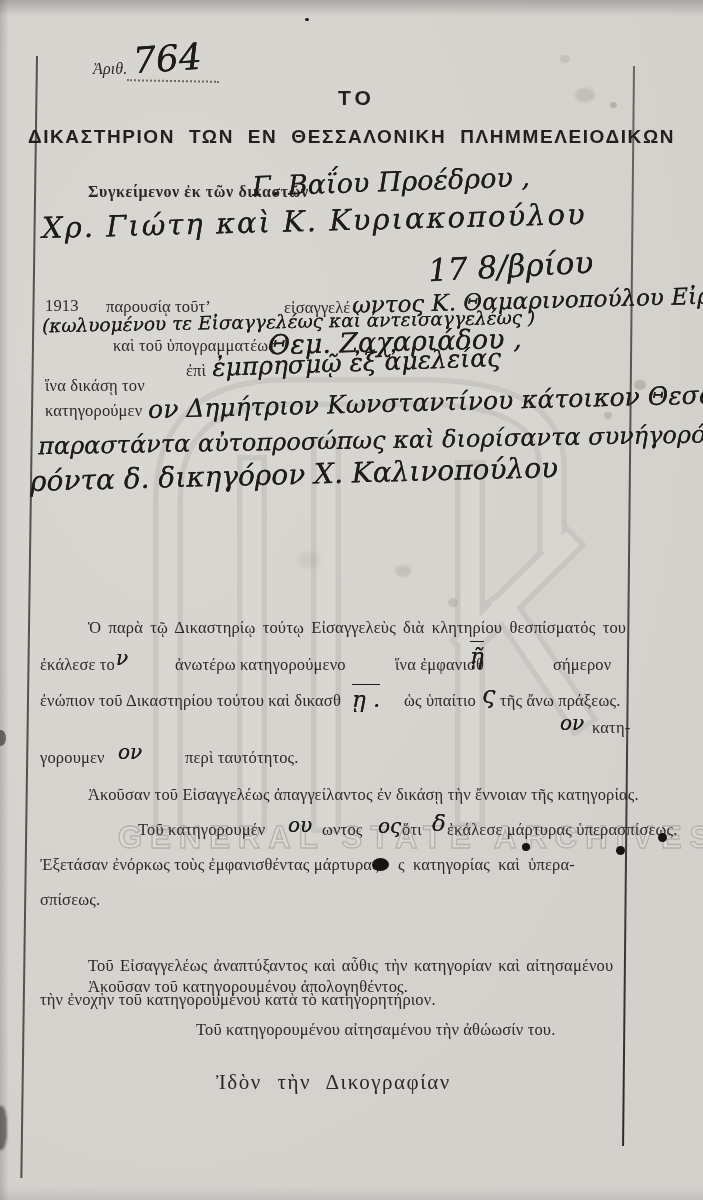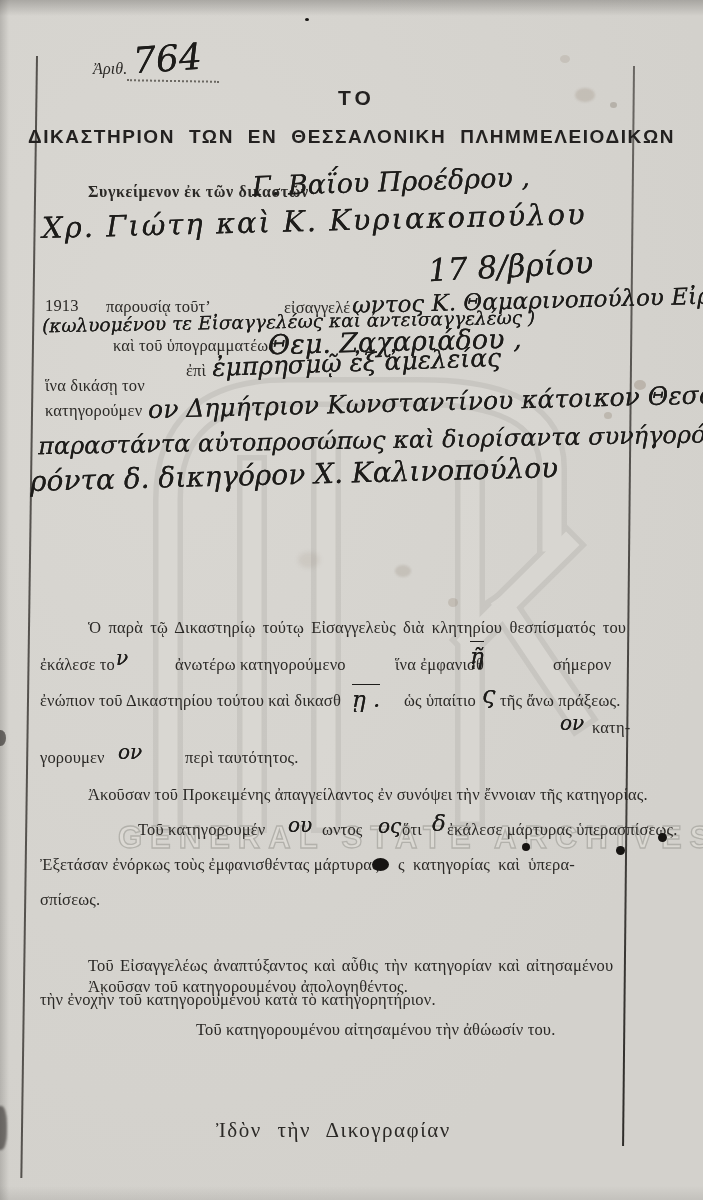--- a/index.html
+++ b/index.html
@@ -97,42 +97,42 @@
   <div class="pr" style="left:404px;top:691px;">ὡς ὑπαίτιο</div>
   <div class="hwi" style="left:482px;top:681px;font-size:24px;">ς</div>
   <div class="pr" style="left:500px;top:691px;">τῆς ἄνω πράξεως.</div>
 
   <div class="hwi" style="left:560px;top:711px;">ον</div>
   <div class="pr" style="left:592px;top:718px;">κατη-</div>
   <div class="pr" style="left:40px;top:748px;">γορουμεν</div>
   <div class="hwi" style="left:118px;top:740px;">ον</div>
   <div class="pr" style="left:185px;top:748px;">περὶ ταυτότητος.</div>
 
-  <div class="pr" style="left:88px;top:785px;">Ἀκοῦσαν τοῦ Προκειμένης ἀπαγγείλαντος ἐν συνόψει τὴν ἔννοιαν τῆς κατηγορίας.</div>
+  <div class="pr" style="left:88px;top:785px;">Ἀκοῦσαν τοῦ Εἰσαγγελέως ἀπαγγείλαντος ἐν δικάσῃ τὴν ἔννοιαν τῆς κατηγορίας.</div>
 
   <div class="pr" style="left:138px;top:820px;">Τοῦ κατηγορουμέν</div>
   <div class="hwi" style="left:288px;top:813px;">ου</div>
   <div class="pr" style="left:322px;top:820px;">ωντος</div>
   <div class="hwi" style="left:378px;top:814px;">ος</div>
   <div class="pr" style="left:402px;top:820px;">ὅτι</div>
   <div class="hwi" style="left:432px;top:810px;font-size:23px;">δ</div>
   <div class="pr" style="left:447px;top:820px;">ἐκάλεσε μάρτυρας ὑπερασπίσεως.</div>
 
   <div class="pr" style="left:40px;top:855px;">Ἐξετάσαν ἐνόρκως τοὺς ἐμφανισθέντας μάρτυρας</div>
   <div class="pr" style="left:398px;top:855px;word-spacing:4px;">ς κατηγορίας  καὶ ὑπερα-</div>
   <div class="pr" style="left:40px;top:890px;">σπίσεως.</div>
 
   <div class="pr" style="left:88px;top:977px;">Ἀκοῦσαν τοῦ κατηγορουμένου ἀπολογηθέντος.</div>
 
   <div class="pr" style="left:88px;top:956px;word-spacing:2px;">Τοῦ Εἰσαγγελέως ἀναπτύξαντος  καὶ αὖθις τὴν κατηγορίαν  καὶ αἰτησαμένου</div>
   <div class="pr" style="left:40px;top:990px;">τὴν ἐνοχὴν τοῦ κατηγορουμένου κατὰ τὸ κατηγορητήριον.</div>
 
   <div class="pr" style="left:196px;top:1020px;">Τοῦ κατηγορουμένου αἰτησαμένου τὴν ἀθώωσίν του.</div>
 
-  <div class="pr" style="left:216px;top:1070px;font-size:21px;letter-spacing:1.5px;word-spacing:9px;margin-top:48px;">Ἰδὸν τὴν Δικογραφίαν</div>
+  <div class="pr" style="left:216px;top:1070px;font-size:21px;letter-spacing:1.5px;word-spacing:9px;">Ἰδὸν τὴν Δικογραφίαν</div>
 
   <div class="dot" style="left:372px;top:858px;width:17px;height:13px;"></div>
   <div class="dot" style="left:522px;top:843px;width:8px;height:8px;"></div>
   <div class="dot" style="left:616px;top:846px;width:9px;height:9px;"></div>
   <div class="dot" style="left:658px;top:833px;width:9px;height:9px;"></div>
   <div class="dot" style="left:305px;top:18px;width:4px;height:3px;"></div>
 
   <div class="stain" style="left:575px;top:88px;width:20px;height:14px;background:rgba(120,100,78,.18);filter:blur(1px);"></div>
   <div class="stain" style="left:634px;top:380px;width:12px;height:10px;background:rgba(110,92,70,.25);filter:blur(.5px);"></div>
   <div class="stain" style="left:604px;top:412px;width:8px;height:7px;background:rgba(110,92,70,.22);"></div>

